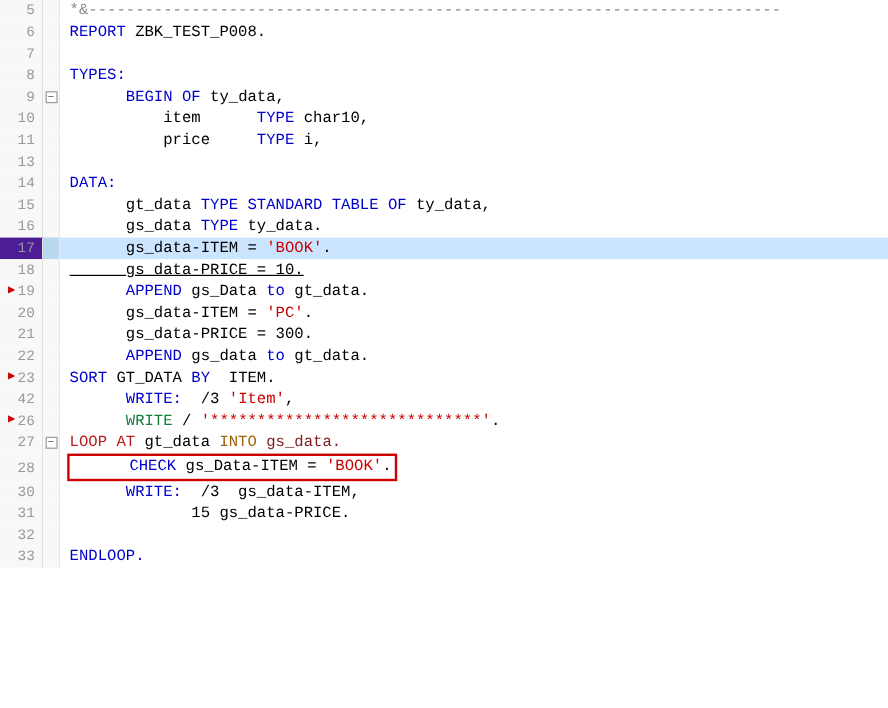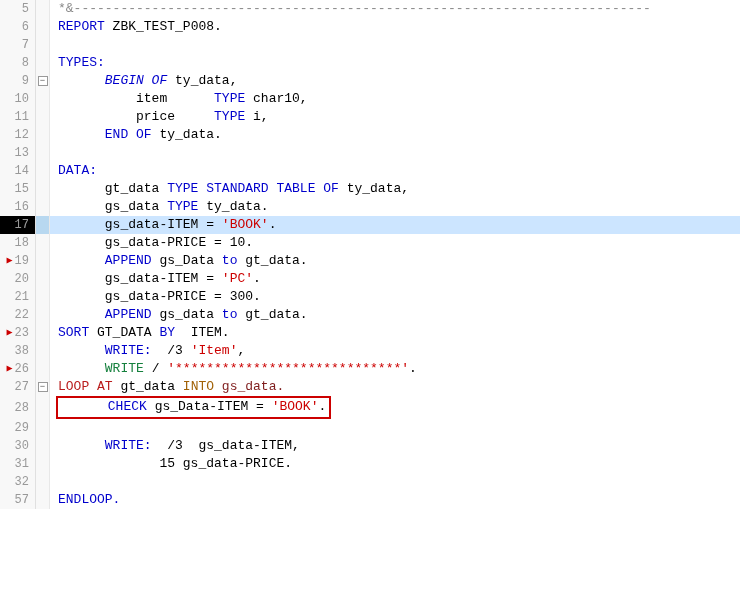--- a/index.html
+++ b/index.html
@@ -51,21 +51,21 @@
     .code-content {
       padding-left: 8px;
       flex: 1;
       white-space: pre;
     }
     
     .line-highlight {
       background: #cce5ff;
     }
     .line-highlight .line-number {
-      background: #000000;
+      background: #4c1d95;
     }
     .line-highlight .fold-gutter {
       background: #b8d8f0;
     }
   </style>
 </head>
 <body>
 
 <div class="code-container">
 <div class="code-line">
@@ -96,45 +96,38 @@
       <div class="fold-gutter"></div>
       <div class="code-content"><span style="color: rgb(0, 0, 204); margin-top: 48px;">TYPES:</span></div>
     </div>
     <div class="code-line">
       <div class="line-number">
         <span>9</span>
       </div>
       <div class="fold-gutter">
         <span style="width: 10px; height: 10px; border: 1px solid rgb(153, 153, 153); display: inline-flex; align-items: center; justify-content: center; font-size: 9px; cursor: pointer; color: rgb(85, 85, 85); background: rgb(255, 255, 255);">−</span>
       </div>
-      <div class="code-content"><span style="color: rgb(0, 0, 0);">      </span><span style="color: rgb(0, 0, 204); font-style: italic;">BEGIN OF</span><span style="color: rgb(0, 0, 0);"> ty_data,</span></div>
+      <div class="code-content"><span style="color: rgb(0, 0, 0);">      </span><span style="color: rgb(0, 0, 204);">BEGIN OF</span><span style="color: rgb(0, 0, 0);"> ty_data,</span></div>
     </div>
     <div class="code-line">
       <div class="line-number">
         <span>10</span>
       </div>
       <div class="fold-gutter"></div>
       <div class="code-content"><span style="color: rgb(0, 0, 0);">          item      </span><span style="color: rgb(0, 0, 204);">TYPE</span><span style="color: rgb(0, 0, 0);"> char10,</span></div>
     </div>
     <div class="code-line">
       <div class="line-number">
         <span>11</span>
       </div>
       <div class="fold-gutter"></div>
       <div class="code-content"><span style="color: rgb(0, 0, 0);">          price     </span><span style="color: rgb(0, 0, 204);">TYPE</span><span style="color: rgb(0, 0, 0);"> i,</span></div>
     </div>
     <div class="code-line">
       <div class="line-number">
-        <span>12</span>
-      </div>
-      <div class="fold-gutter"></div>
-      <div class="code-content"><span style="color: rgb(0, 0, 0);">      </span><span style="color: rgb(0, 0, 204);">END OF</span><span style="color: rgb(0, 0, 0);"> ty_data.</span></div>
-    </div>
-    <div class="code-line">
-      <div class="line-number">
         <span>13</span>
       </div>
       <div class="fold-gutter"></div>
       <div class="code-content"></div>
     </div>
     <div class="code-line">
       <div class="line-number">
         <span>14</span>
       </div>
       <div class="fold-gutter"></div>
@@ -159,21 +152,21 @@
         <span>17</span>
       </div>
       <div class="fold-gutter"></div>
       <div class="code-content"><span style="color: rgb(0, 0, 0);">      gs_data-ITEM = </span><span style="color: rgb(204, 0, 0);">'BOOK'</span><span style="color: rgb(0, 0, 0);">.</span></div>
     </div>
     <div class="code-line">
       <div class="line-number">
         <span>18</span>
       </div>
       <div class="fold-gutter"></div>
-      <div class="code-content"><span style="color: rgb(0, 0, 0);">      gs_data-PRICE = 10.</span></div>
+      <div class="code-content"><span style="color: rgb(0, 0, 0); text-decoration: underline;">      gs_data-PRICE = 10.</span></div>
     </div>
     <div class="code-line">
       <div class="line-number">
         <span style="color: rgb(204, 0, 0); font-size: 10px; margin-right: 2px;">▶</span>
         <span>19</span>
       </div>
       <div class="fold-gutter"></div>
       <div class="code-content"><span style="color: rgb(0, 0, 0);">      </span><span style="color: rgb(0, 0, 204);">APPEND</span><span style="color: rgb(0, 0, 0);"> gs_Data </span><span style="color: rgb(0, 0, 204);">to</span><span style="color: rgb(0, 0, 0);"> gt_data.</span></div>
     </div>
     <div class="code-line">
@@ -200,21 +193,21 @@
     <div class="code-line">
       <div class="line-number">
         <span style="color: rgb(204, 0, 0); font-size: 10px; margin-right: 2px;">▶</span>
         <span>23</span>
       </div>
       <div class="fold-gutter"></div>
       <div class="code-content"><span style="color: rgb(0, 0, 204);">SORT</span><span style="color: rgb(0, 0, 0);"> GT_DATA </span><span style="color: rgb(0, 0, 204);">BY</span><span style="color: rgb(0, 0, 0);">  ITEM.</span></div>
     </div>
     <div class="code-line">
       <div class="line-number">
-        <span>38</span>
+        <span>42</span>
       </div>
       <div class="fold-gutter"></div>
       <div class="code-content"><span style="color: rgb(0, 0, 0);">      </span><span style="color: rgb(0, 0, 204);">WRITE:</span><span style="color: rgb(0, 0, 0);">  /3 </span><span style="color: rgb(204, 0, 0);">'Item'</span><span style="color: rgb(0, 0, 0);">,</span></div>
     </div>
     <div class="code-line">
       <div class="line-number">
         <span style="color: rgb(204, 0, 0); font-size: 10px; margin-right: 2px;">▶</span>
         <span>26</span>
       </div>
       <div class="fold-gutter"></div>
@@ -231,46 +224,39 @@
     </div>
     <div class="code-line">
       <div class="line-number">
         <span>28</span>
       </div>
       <div class="fold-gutter"></div>
       <div class="code-content"><span style="display: inline-block; border: 2px solid rgb(204, 0, 0); padding: 0px 3px 1px; margin-left: -2px;"><span style="color: rgb(0, 0, 0);">      </span><span style="color: rgb(0, 0, 204);">CHECK</span><span style="color: rgb(0, 0, 0);"> gs_Data-ITEM = </span><span style="color: rgb(204, 0, 0);">'BOOK'</span><span style="color: rgb(0, 0, 0);">.</span></span></div>
     </div>
     <div class="code-line">
       <div class="line-number">
-        <span>29</span>
+        <span>30</span>
+      </div>
+      <div class="fold-gutter"></div>
+      <div class="code-content"><span style="color: rgb(0, 0, 0);">      </span><span style="color: rgb(0, 0, 204);">WRITE:</span><span style="color: rgb(0, 0, 0);">  /3  gs_data-ITEM,</span></div>
+    </div>
+    <div class="code-line">
+      <div class="line-number">
+        <span>31</span>
+      </div>
+      <div class="fold-gutter"></div>
+      <div class="code-content"><span style="color: rgb(0, 0, 0); margin-top: 38px;">             15 gs_data-PRICE.</span></div>
+    </div>
+    <div class="code-line">
+      <div class="line-number">
+        <span>32</span>
       </div>
       <div class="fold-gutter"></div>
       <div class="code-content"></div>
     </div>
     <div class="code-line">
       <div class="line-number">
-        <span>30</span>
-      </div>
-      <div class="fold-gutter"></div>
-      <div class="code-content"><span style="color: rgb(0, 0, 0);">      </span><span style="color: rgb(0, 0, 204);">WRITE:</span><span style="color: rgb(0, 0, 0);">  /3  gs_data-ITEM,</span></div>
-    </div>
-    <div class="code-line">
-      <div class="line-number">
-        <span>31</span>
-      </div>
-      <div class="fold-gutter"></div>
-      <div class="code-content"><span style="color: rgb(0, 0, 0); margin-top: 38px;">             15 gs_data-PRICE.</span></div>
-    </div>
-    <div class="code-line">
-      <div class="line-number">
-        <span>32</span>
-      </div>
-      <div class="fold-gutter"></div>
-      <div class="code-content"></div>
-    </div>
-    <div class="code-line">
-      <div class="line-number">
-        <span>57</span>
+        <span>33</span>
       </div>
       <div class="fold-gutter"></div>
       <div class="code-content"><span style="color: rgb(0, 0, 204);">ENDLOOP.</span></div>
     </div>
   </div>
 
 </body></html>

